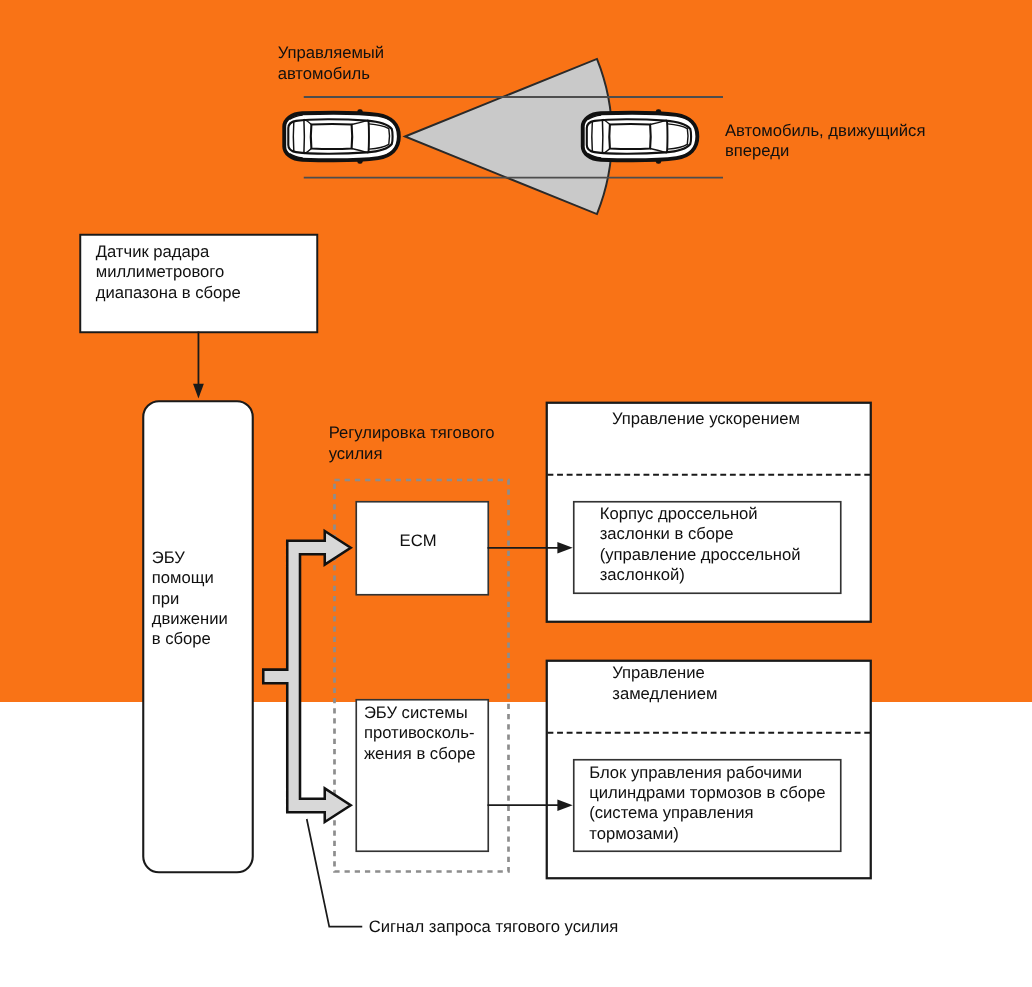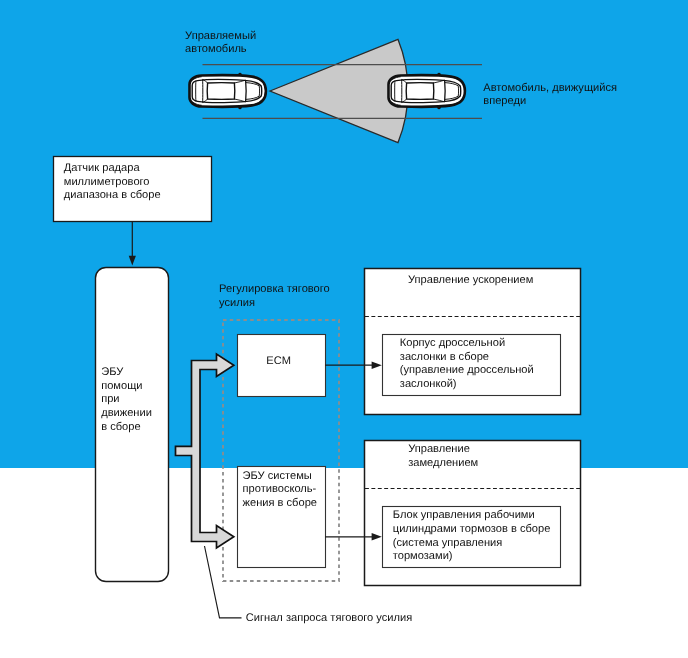--- a/index.html
+++ b/index.html
@@ -1,18 +1,18 @@
 <!DOCTYPE html>
 <html><head>
 <meta charset="utf-8">
 <style>
   html,body{margin:0;padding:0;background:#ffffff;}
   body{width:688px;height:658px;overflow:hidden;
        font-family:"Liberation Sans",sans-serif;color:#1a1a1a;}
-  #stage{position:relative;width:688px;height:468px;background:#0ea5e9;}
+  #stage{position:relative;width:688px;height:468px;background:#f97316;}
   #art{position:absolute;left:0;top:0;display:block;}
   .tx{font-family:"Liberation Sans",sans-serif;font-size:11.1px;fill:#101010;
       -webkit-font-smoothing:antialiased;text-rendering:geometricPrecision;}
 </style>
 </head>
 <body>
 
 <div id="stage">
 <svg id="art" width="688" height="658" viewBox="0 0 688 658">
 

